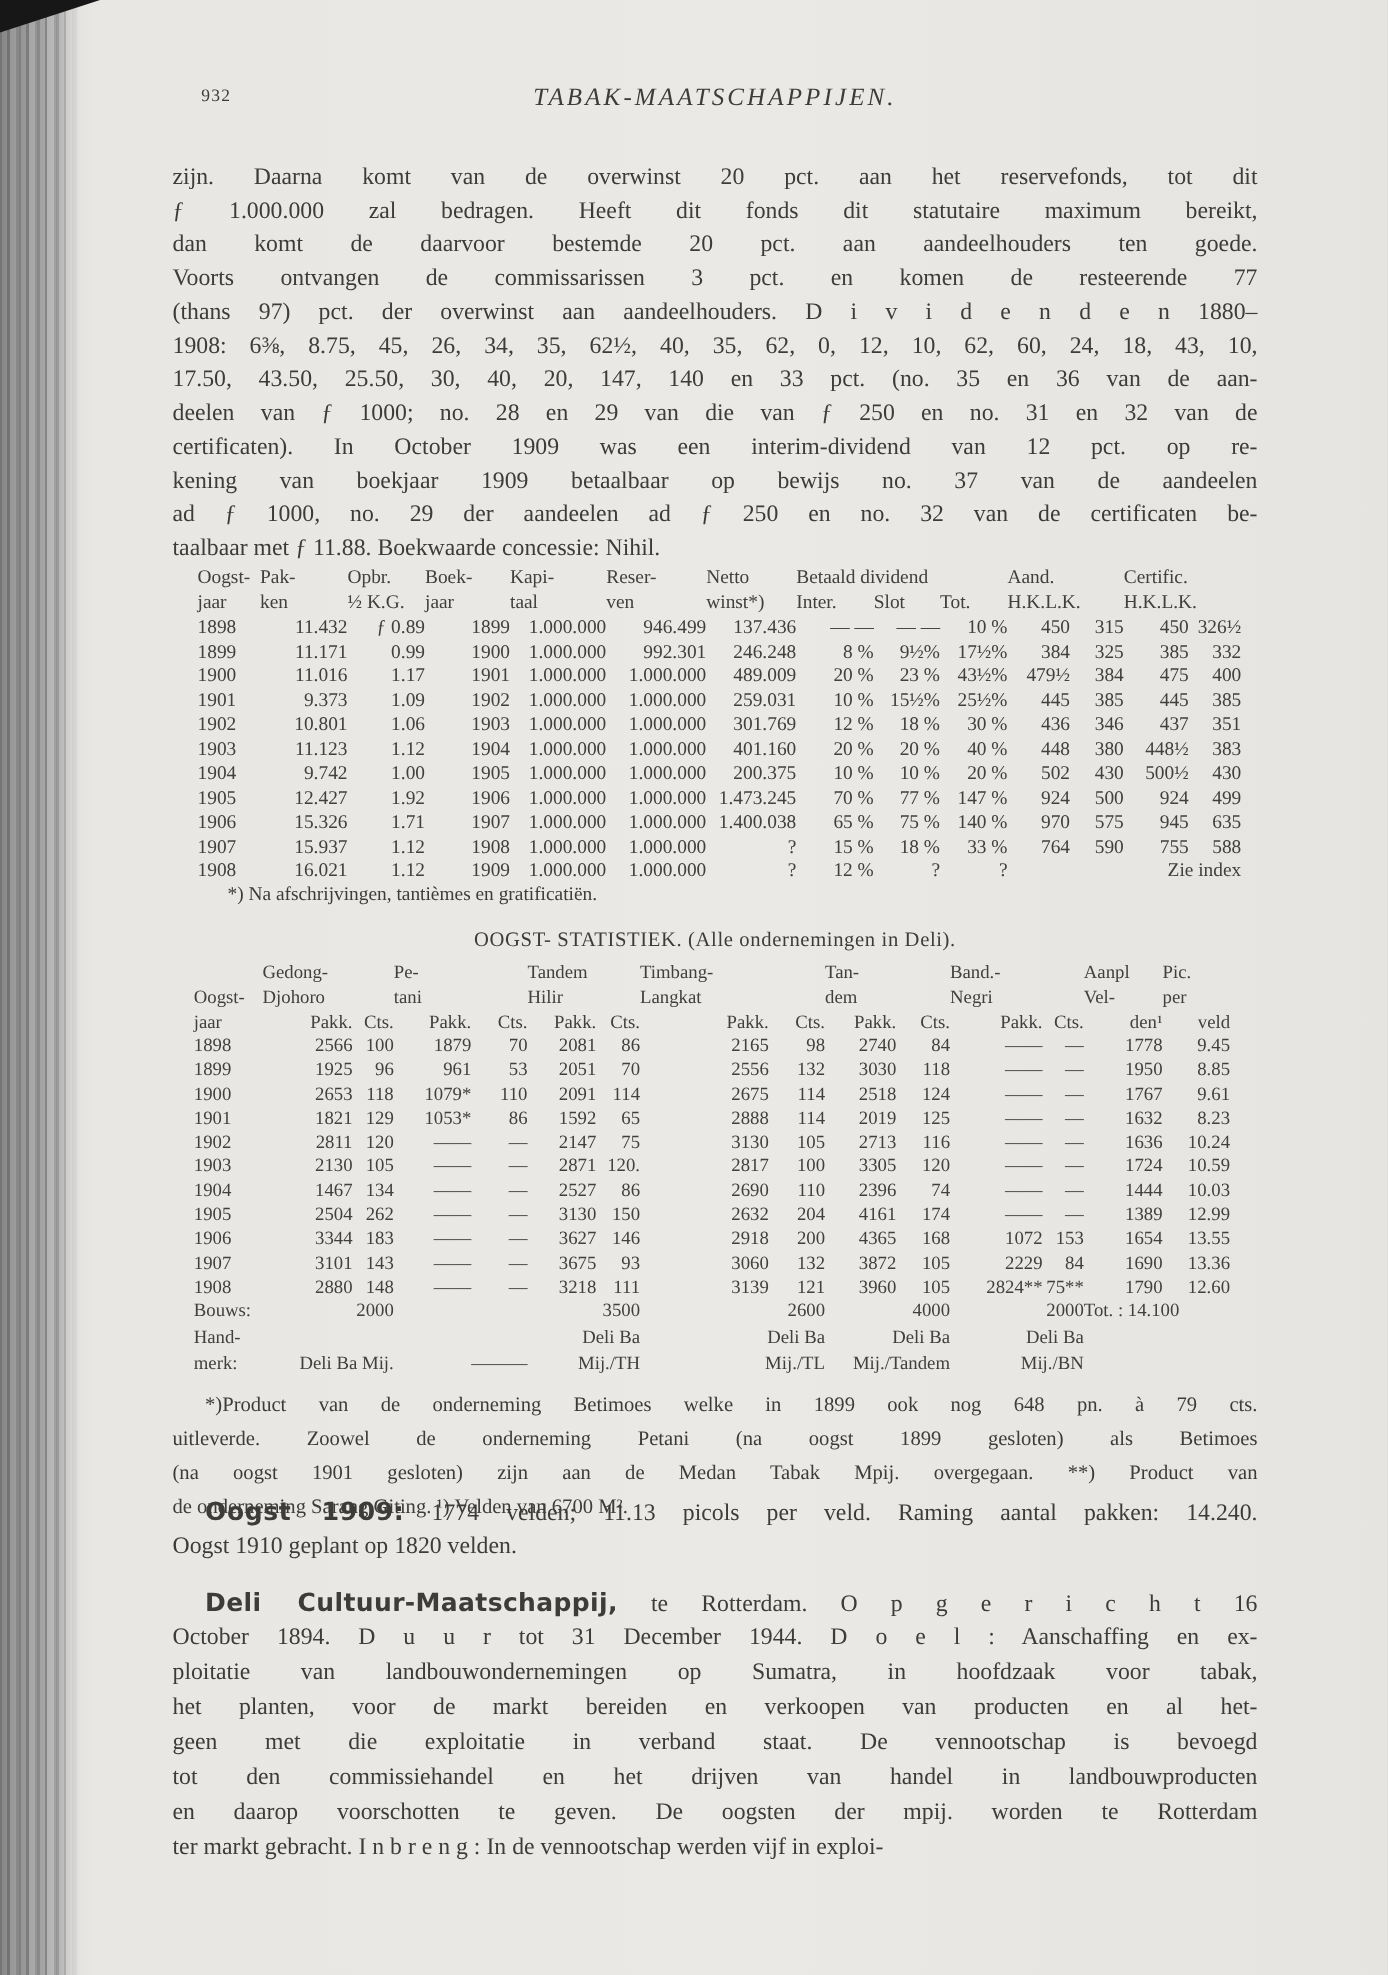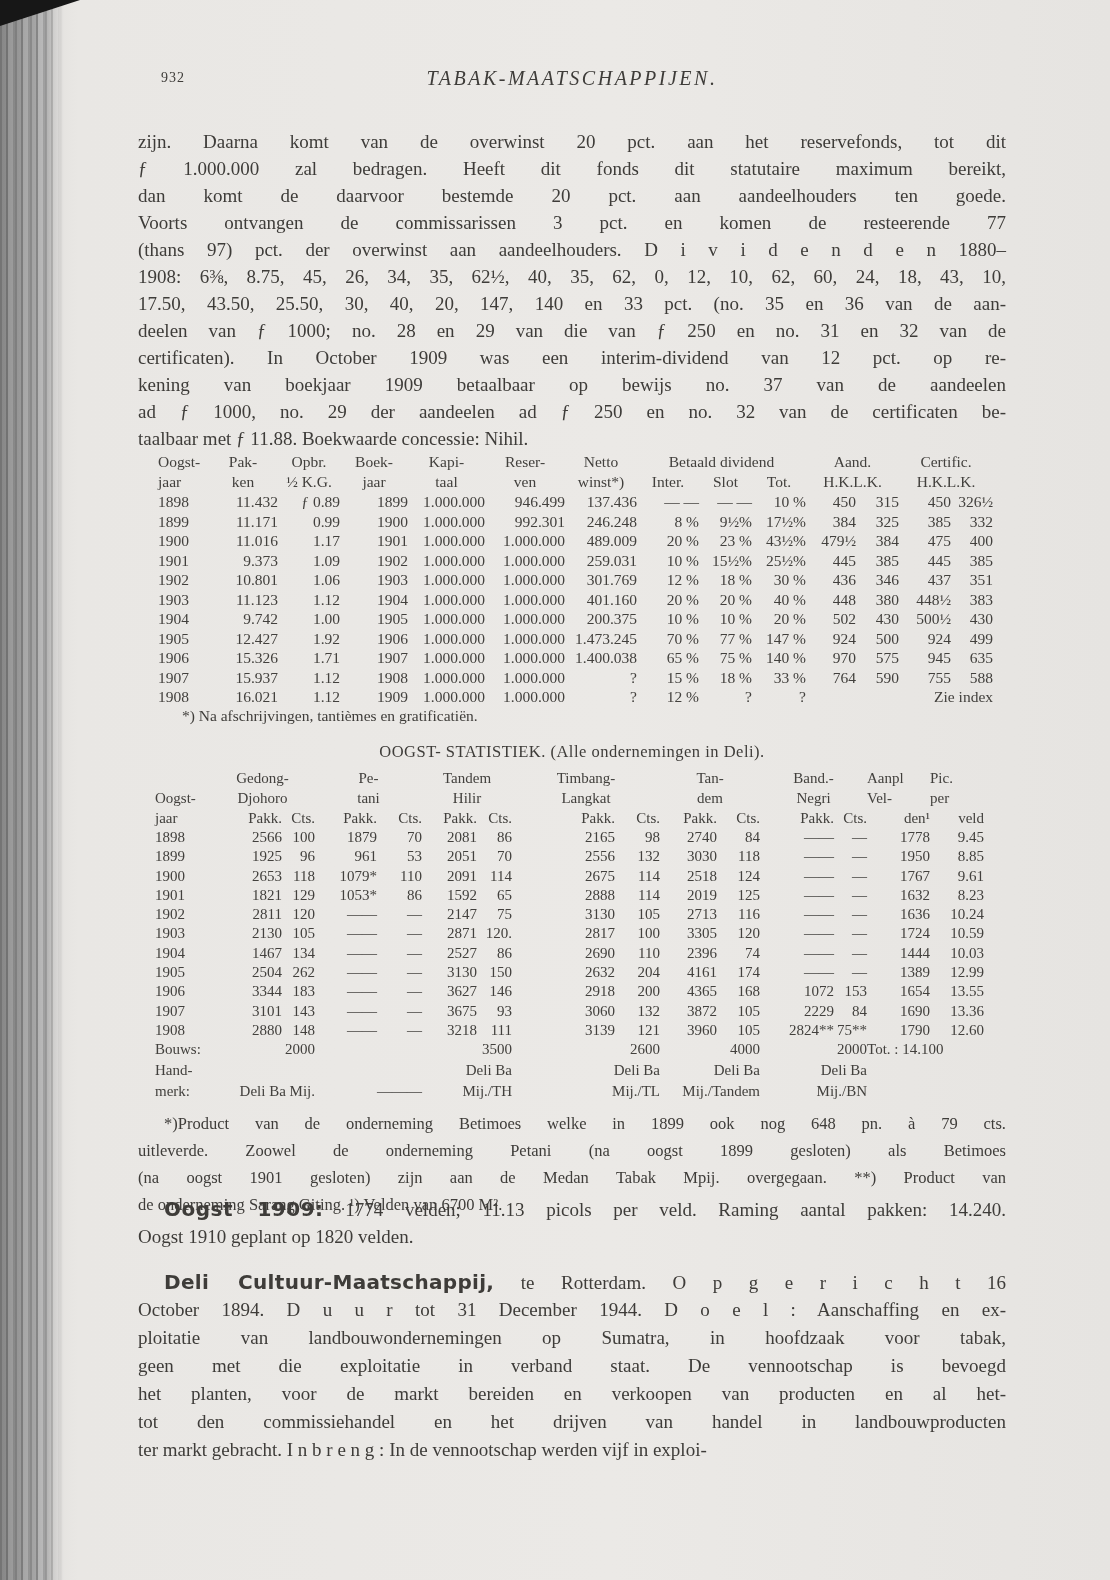--- a/index.html
+++ b/index.html
@@ -27,21 +27,21 @@
   .fnotes{top:1110px;font-size:16.5px}
   .fnotes .tl{height:27px}
   .oogst{top:1196px}
   .deli{top:1268px;line-height:28px}
   .deli .tl{height:28px}
   .lead{font-family:"DejaVu Sans","Liberation Sans",sans-serif;font-weight:bold}
   .oogst .lead{font-size:20px;letter-spacing:.5px}
   .deli .lead{font-size:20px;letter-spacing:.3px}
 
   table{border-collapse:collapse;table-layout:fixed;color:#42403d}
-  th{font-weight:normal;text-align:center;white-space:nowrap}
+  th{font-weight:normal;text-align:left;white-space:nowrap}
   td{text-align:right;white-space:nowrap}
   td:first-child,th:first-child{text-align:left}
 
   .fin{position:absolute;left:158px;top:452px;width:835px;font-size:15.5px}
   .fin th{line-height:20px}
   .fin td{line-height:19.5px}
   .fnote1{position:absolute;left:182px;top:707px;font-size:15.5px}
 
   .stats-title{position:absolute;left:138px;top:742px;width:868px;text-align:center;
         font-size:16.5px;letter-spacing:.5px}
@@ -588,18 +588,19 @@
       <div class="tl last">de onderneming Sarang Giting.  ¹) Velden van 6700 M².</div>
     </div>
   <div class="para oogst">
       <div class="tl ind"><span class="lead">Oogst 1909:</span>  1774 velden; 11.13 picols per veld.  Raming aantal pakken: 14.240.</div>
       <div class="tl last">Oogst 1910 geplant op 1820 velden.</div>
     </div>
   <div class="para deli">
       <div class="tl ind"><span class="lead">Deli  Cultuur-Maatschappij,</span>  te Rotterdam.   O p g e r i c h t  16</div>
       <div class="tl">October 1894.   D u u r  tot 31 December 1944.   D o e l :  Aanschaffing en ex-</div>
       <div class="tl">ploitatie van landbouwondernemingen op Sumatra, in hoofdzaak voor tabak,</div>
+      <div class="tl">het planten, voor de markt bereiden en verkoopen van producten en al het-</div>
       <div class="tl">geen met die exploitatie in verband staat.  De vennootschap is bevoegd</div>
-      <div class="tl">het planten, voor de markt bereiden en verkoopen van producten en al het-</div>
       <div class="tl">tot den commissiehandel en het drijven van handel in landbouwproducten</div>
+      <div class="tl">en daarop voorschotten te geven. De oogsten der mpij. worden te Rotterdam</div>
       <div class="tl last">ter markt gebracht.   I n b r e n g :  In de vennootschap werden vijf in exploi-</div>
     </div>
 </div>
 
 </body></html>

